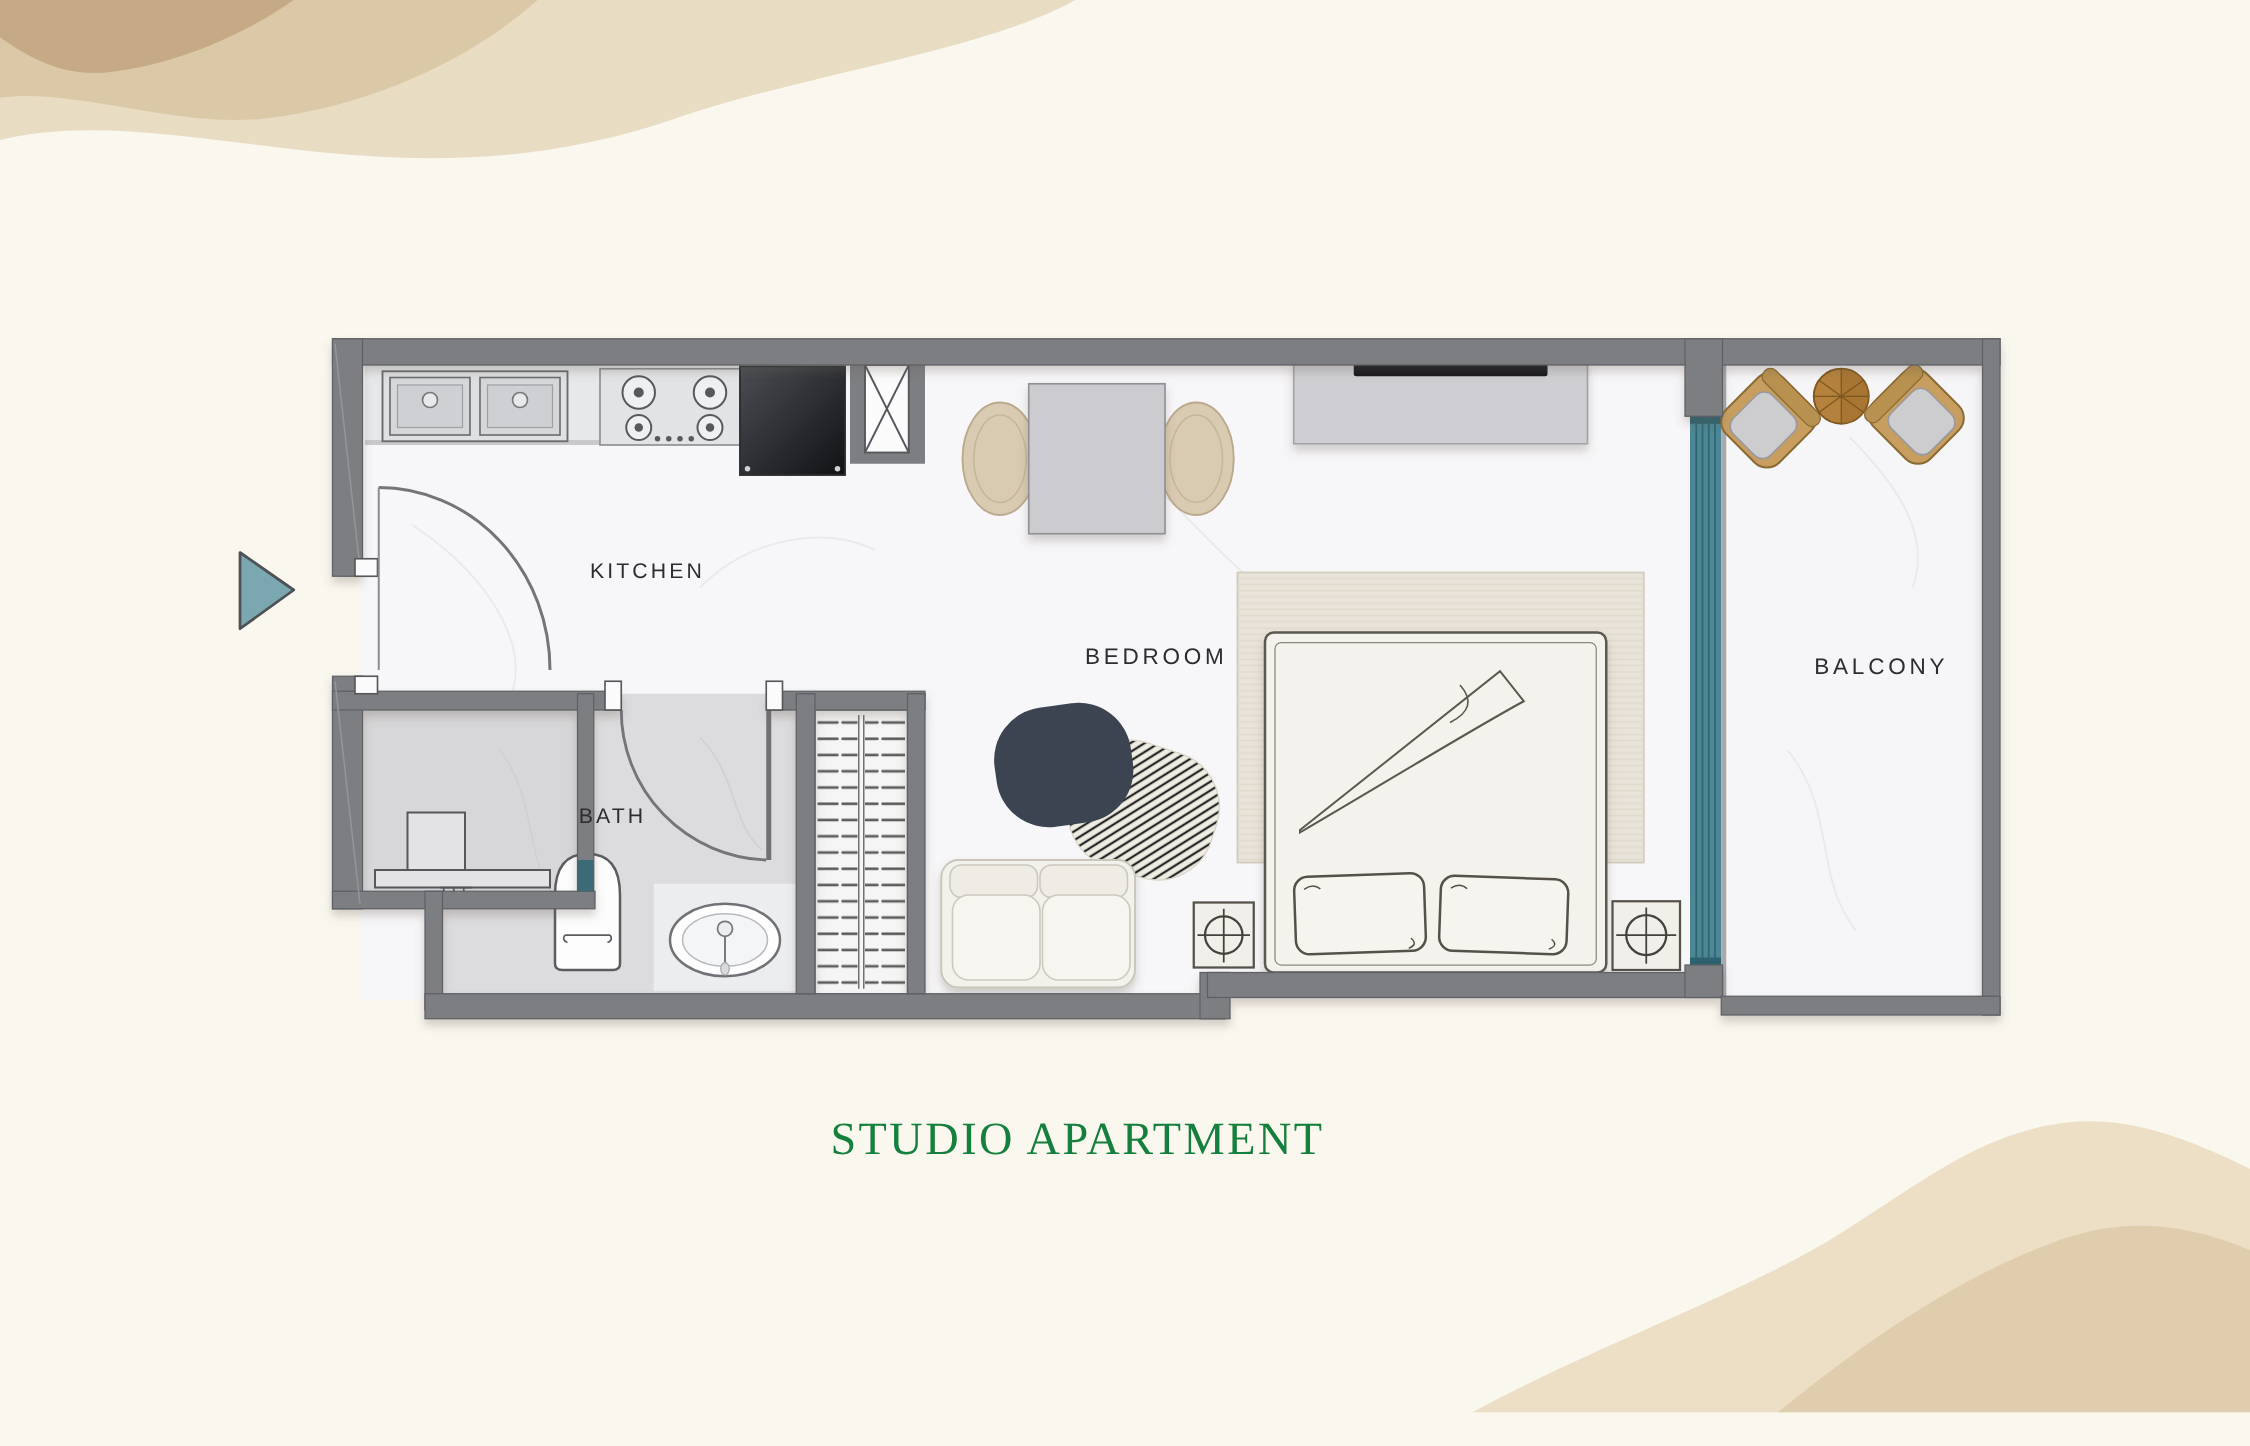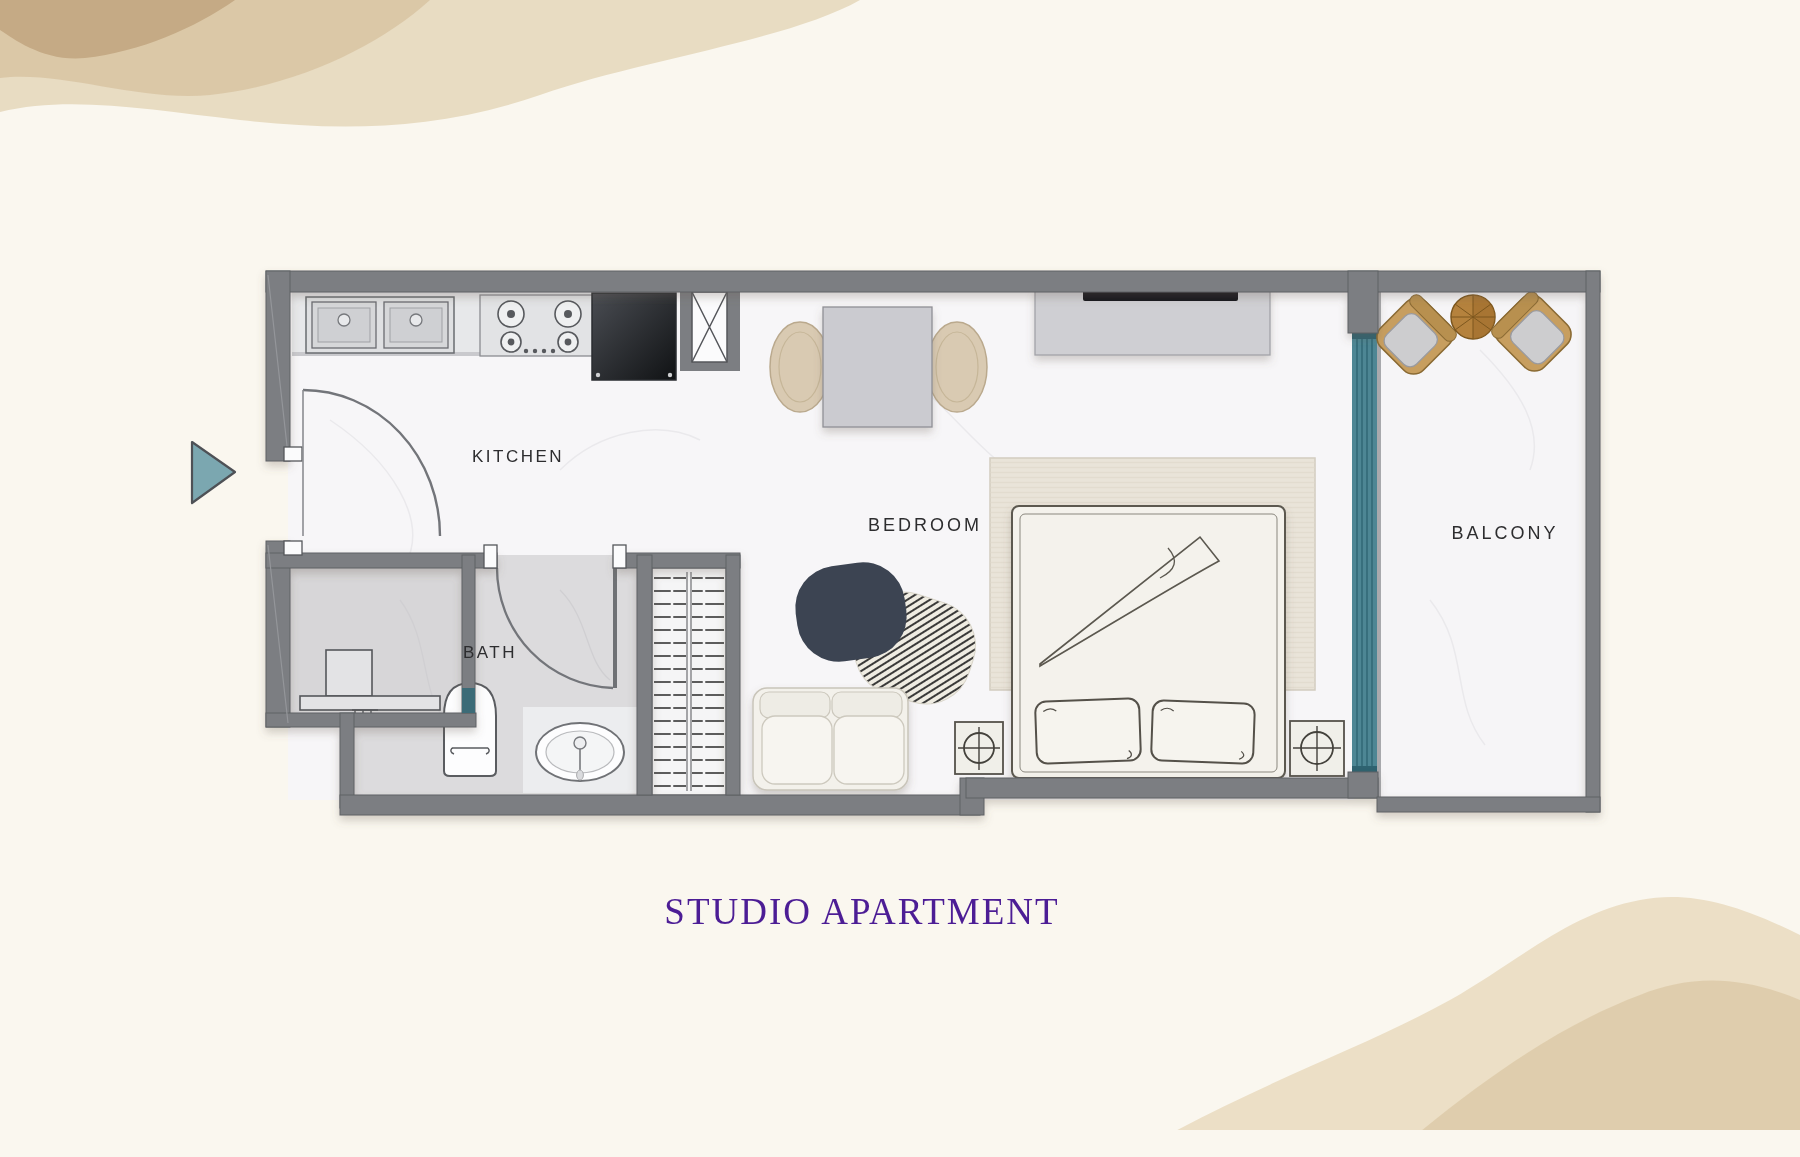--- a/index.html
+++ b/index.html
@@ -4,21 +4,21 @@
 <style>
   html,body{margin:0;padding:0;background:#FAF7EF;}
   .stage{position:relative;width:1800px;height:1130px;background:#FAF7EF;overflow:hidden;
          font-family:"Liberation Sans",sans-serif;padding-left:40px;}
   .stage svg{position:absolute;left:0;top:0;}
   .room-label{font-family:"Liberation Sans",sans-serif;fill:#2d2d2f;}
   .lbl-md{font-size:17px;letter-spacing:2.5px;}
   .lbl-lg{font-size:18px;letter-spacing:3px;}
   .plan-title{position:absolute;left:862px;top:890px;transform:translateX(-50%);
               font-family:"Liberation Serif",serif;font-size:37px;letter-spacing:2px;
-              color:#4c1d95;white-space:nowrap;}
+              color:#15803d;white-space:nowrap;}
 </style>
 </head>
 <body>
 
 <div class="stage">
 <svg width="1800" height="1157" viewBox="0 0 1800 1157">
   <defs>
     <pattern id="hang" width="32" height="13" patternUnits="userSpaceOnUse">
       <path d="M2,6 H30" stroke="#5c5c5c" stroke-width="2" stroke-linecap="round" fill="none"></path>
     </pattern>

